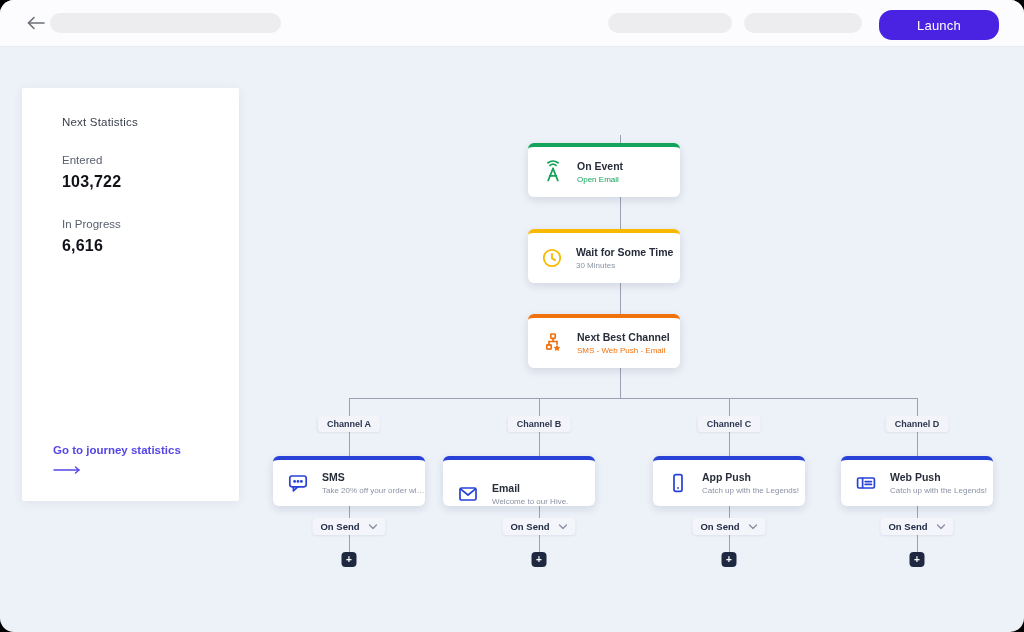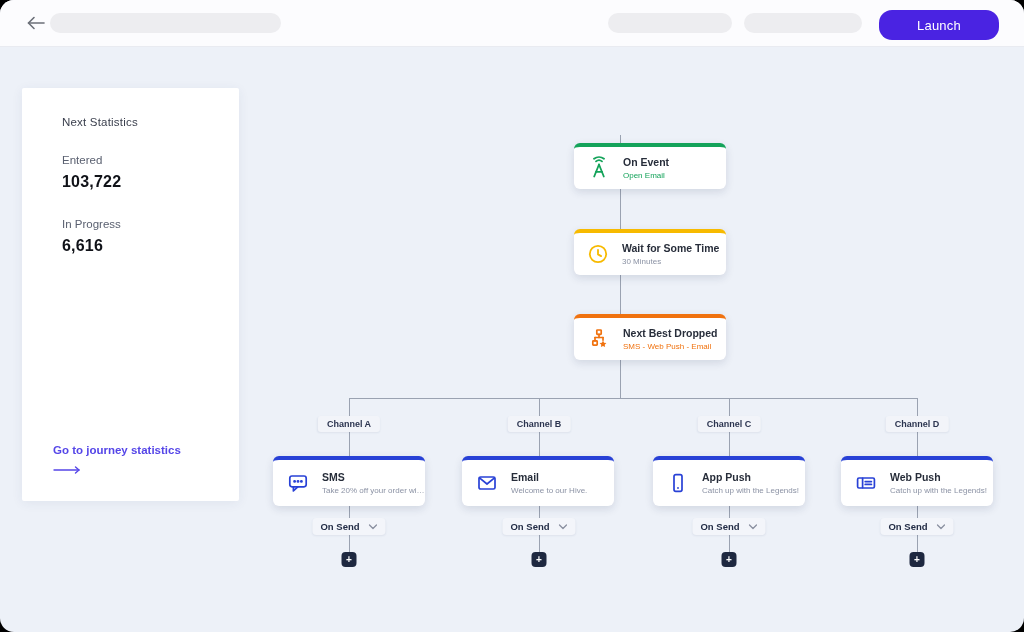--- a/index.html
+++ b/index.html
@@ -25,21 +25,21 @@
   .stat-label{font-size:11.5px;color:#5a6070;margin-bottom:7px;}
   .stat-value{font-size:16px;font-weight:700;color:#101218;letter-spacing:.2px;}
   .panel-link{position:absolute;left:31px;bottom:27px;display:flex;align-items:flex-start;gap:10px;color:#5546e8;font-size:11.5px;font-weight:700;text-decoration:none;cursor:pointer;flex-direction:column;}
 
   
   .vline{position:absolute;width:1px;background:#9aa2b1;}
   .hline{position:absolute;height:1px;background:#9aa2b1;}
 
   
   .node{position:absolute;width:152px;background:#fff;border-radius:6px;border-top:4px solid #ccc;box-shadow:0 3px 9px rgba(25,40,80,.13);box-sizing:border-box;display:flex;align-items:center;padding-left:13px;gap:12px;cursor:pointer;}
-  .node-main{height:46px;left:574px;align-items:center;}
+  .node-main{height:54px;left:528px;align-items:center;}
   .node-branch{height:50px;}
   .node.green{border-top-color:#14a35a;}
   .node.yellow{border-top-color:#f7ba00;}
   .node.orange{border-top-color:#f0720f;}
   .node.blue{border-top-color:#2841d6;}
   .nicon{display:flex;align-items:center;justify-content:center;flex:0 0 auto;}
   .ntext{display:flex;flex-direction:column;gap:3px;min-width:0;}
   .ntitle{font-size:10.5px;font-weight:700;color:#272d3a;white-space:nowrap;}
   .nsub{font-size:8px;color:#8b92a4;white-space:nowrap;overflow:hidden;text-overflow:ellipsis;max-width:108px;}
   .nsub.green-t{color:#14a35a;}
@@ -139,21 +139,21 @@
             <rect x="9.8" y="3" width="4.4" height="4.4" rx="0.6"></rect>
             <path d="M12 7.4v3.1"></path>
             <path d="M8 10.5h8"></path>
             <path d="M8 10.5v3.3"></path>
             <path d="M16 10.5v2.6"></path>
             <rect x="5.8" y="13.8" width="4.4" height="4.4" rx="0.6"></rect>
             <path fill="#f0720f" stroke="none" d="M16 13.6l1.05 2.13 2.35.34-1.7 1.66.4 2.34L16 18.93l-2.1 1.1.4-2.34-1.7-1.66 2.35-.34z"></path>
           </svg>
       </span>
       <div class="ntext">
-        <div class="ntitle">Next Best Dropped</div>
+        <div class="ntitle">Next Best Channel</div>
         <div class="nsub orange-t">SMS - Web Push - Email</div>
       </div>
     </div>
 
     <div class="chan-pill" style="left:349px;top:369px;">Channel A</div>
     <div class="chan-pill" style="left:539px;top:369px;">Channel B</div>
     <div class="chan-pill" style="left:729px;top:369px;">Channel C</div>
     <div class="chan-pill" style="left:917px;top:369px;">Channel D</div>
 
     <div class="node node-branch blue" style="left:273px;top:409px;">
@@ -165,21 +165,21 @@
             <circle cx="12" cy="10.4" r="0.6" fill="#2841d6"></circle>
             <circle cx="15.4" cy="10.4" r="0.6" fill="#2841d6"></circle>
           </svg>
       </span>
       <div class="ntext">
         <div class="ntitle">SMS</div>
         <div class="nsub">Take 20% off your order with code ...</div>
       </div>
     </div>
 
-    <div class="node node-branch blue" style="left:462px;top:409px;">
+    <div class="node node-branch blue" style="left:443px;top:409px;align-items:flex-end;">
       <span class="nicon">
         <svg width="24" height="24" viewBox="0 0 24 24" fill="none" stroke="#2841d6" stroke-width="1.7" stroke-linecap="round" stroke-linejoin="round">
             <rect x="4" y="6" width="16" height="12" rx="1.6"></rect>
             <path d="M4.8 7.2L12 13l7.2-5.8"></path>
           </svg>
       </span>
       <div class="ntext">
         <div class="ntitle">Email</div>
         <div class="nsub">Welcome to our Hive.</div>
       </div>

